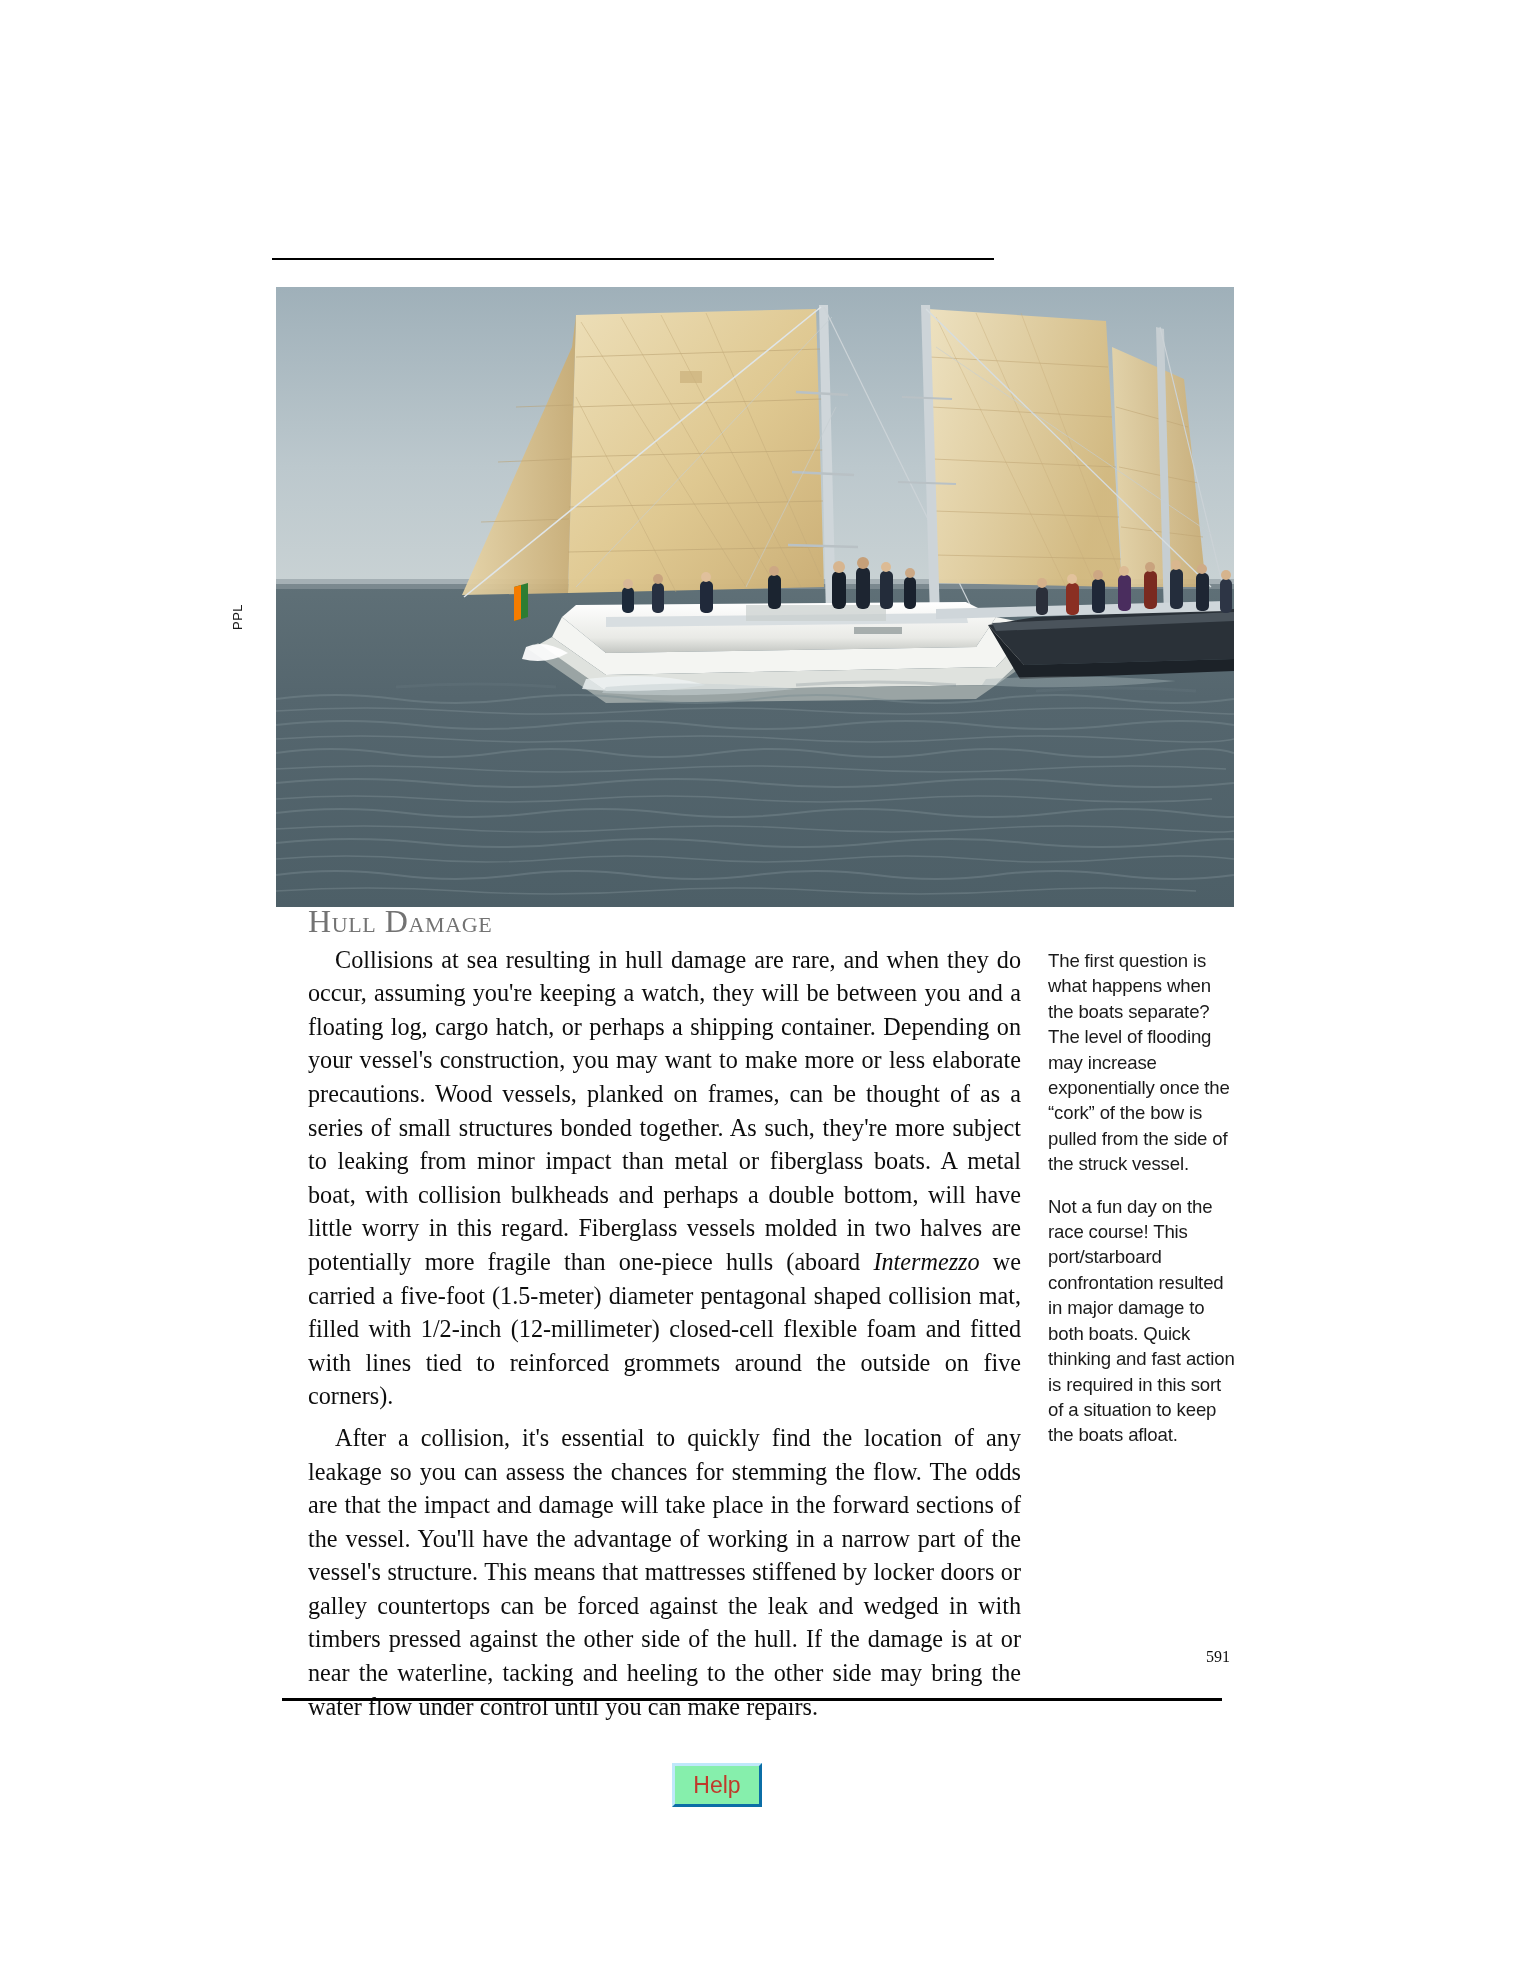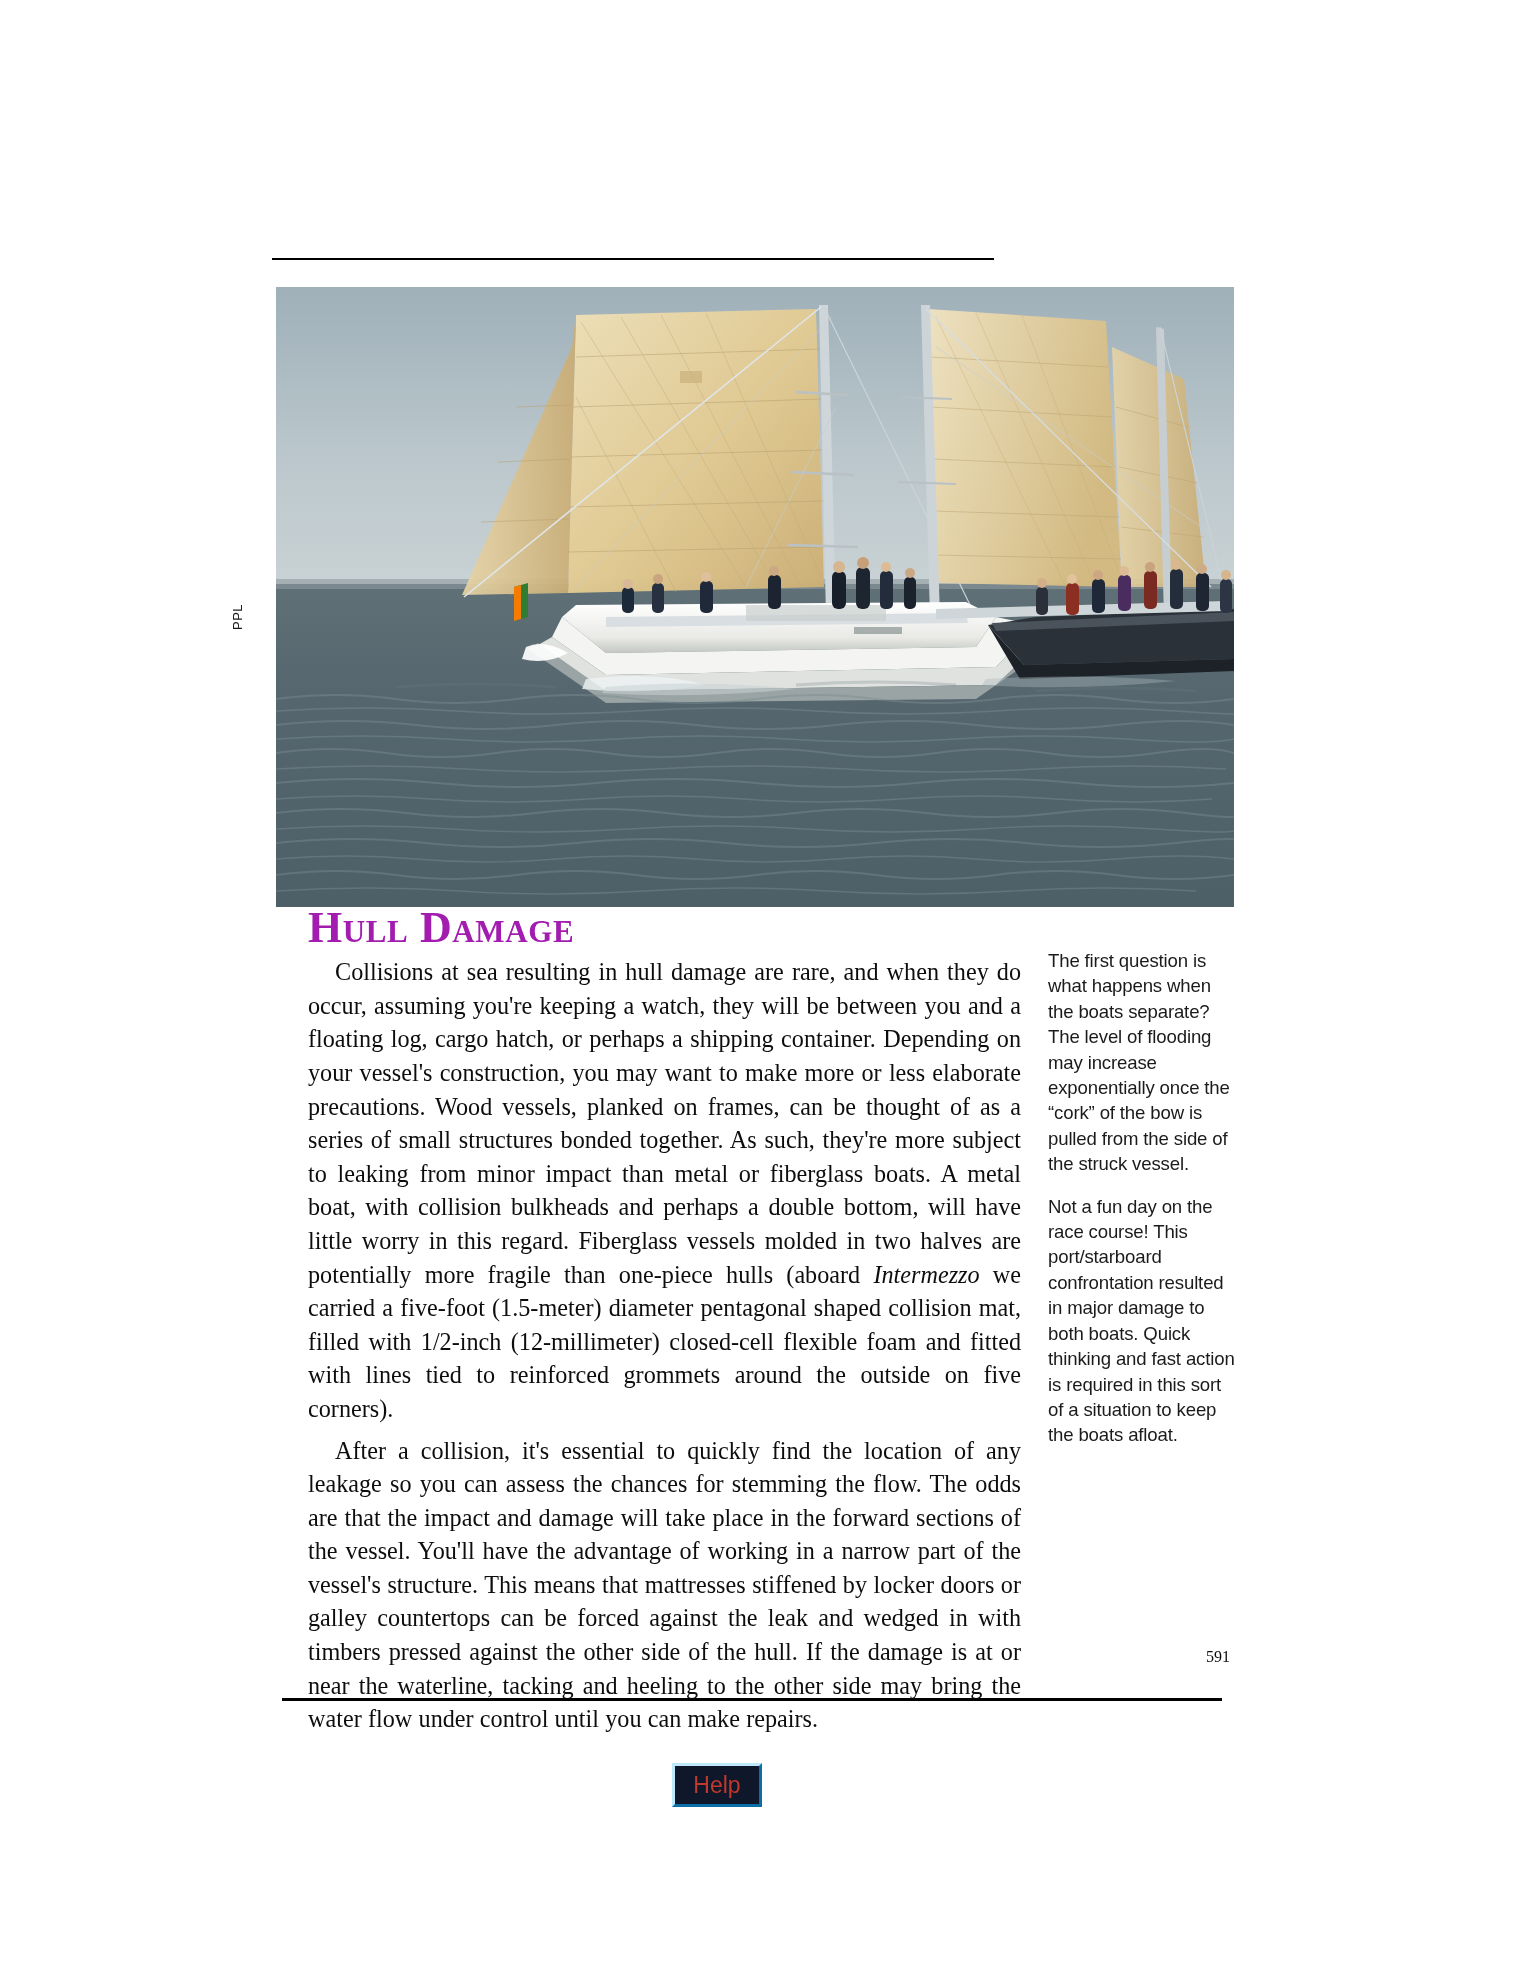--- a/index.html
+++ b/index.html
@@ -69,24 +69,24 @@
   .photo svg { display: block; }
 
   
   .body-col {
     position: absolute;
     left: 308px;
     top: 905px;
     width: 713px;
   }
   .heading {
-    color: #a21caf;
+    color: #737373;
     font-family: "Liberation Serif", serif;
-    font-size: 44px;
-    font-weight: bold;
+    font-size: 32px;
+    font-weight: normal;
     font-variant: small-caps;
     letter-spacing: 0.6px;
     margin: 0 0 4px 0;
     line-height: 1.05;
   }
   .para {
     font-size: 24.2px;
     line-height: 33.6px;
     color: #0d0d0d;
     margin: 0;
@@ -128,21 +128,21 @@
     font-family: "Liberation Serif", serif;
   }
 
   
   .help-btn {
     position: absolute;
     left: 672px;
     top: 1763px;
     width: 90px;
     height: 44px;
-    background: #0f172a;
+    background: #86efac;
     border-top: 3px solid #bfe8fa;
     border-left: 3px solid #bfe8fa;
     border-right: 3px solid #0b6ea6;
     border-bottom: 3px solid #0b6ea6;
     box-sizing: border-box;
     display: flex;
     align-items: center;
     justify-content: center;
     font-family: "Liberation Sans", sans-serif;
     font-size: 23px;

